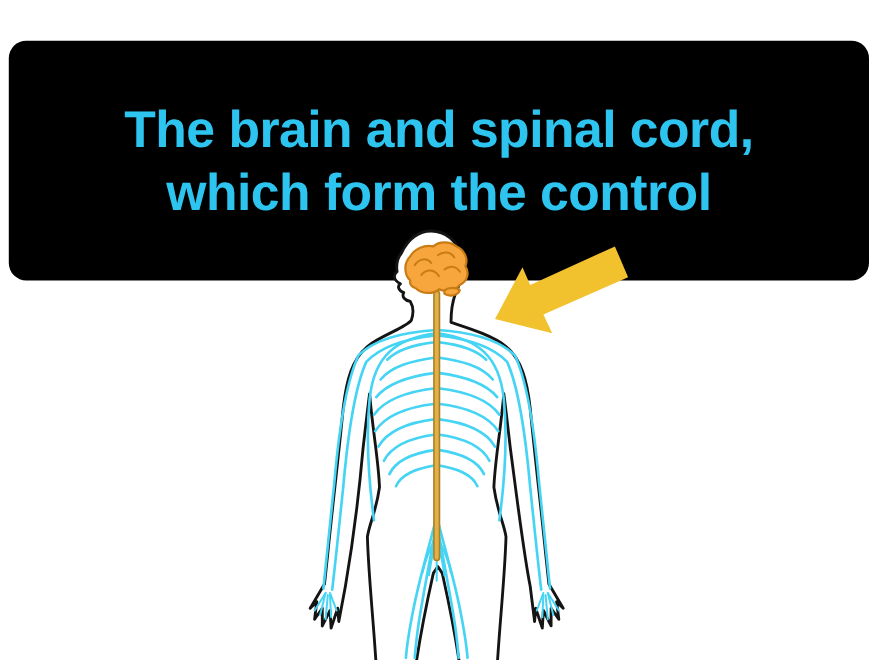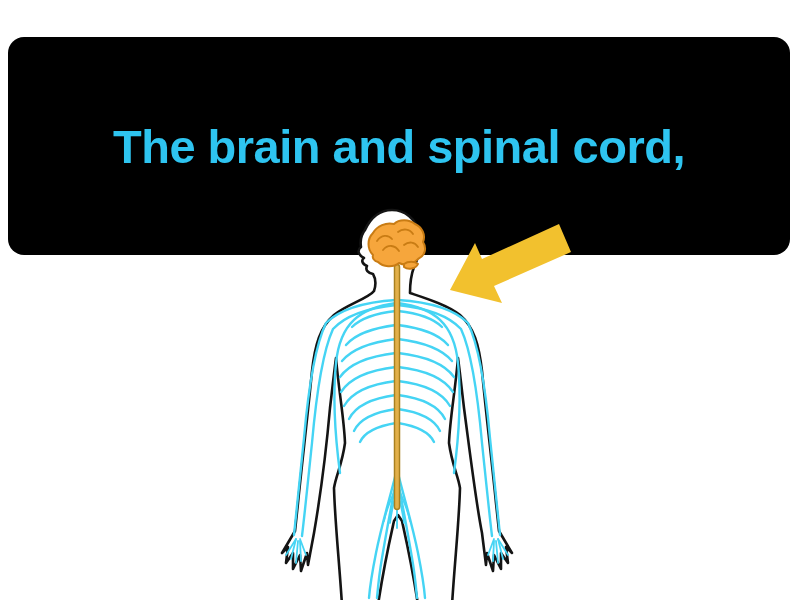--- a/index.html
+++ b/index.html
@@ -25,20 +25,21 @@
   .spine-under { fill:none; stroke:#A9801F; stroke-width:6.5; stroke-linecap:round; }
   .spine-core  { fill:none; stroke-width:3.6; stroke-linecap:round; }
   .brain-body  { stroke:#C97C14; stroke-width:2; stroke-linejoin:round; }
   .brain-detail{ fill:none; stroke:#C97C14; stroke-width:1.8; stroke-linecap:round; }
 </style>
 </head>
 <body>
 
 <div class="banner">
   <div class="banner-line">The brain and spinal cord,</div>
+  <div class="banner-line">which form the control</div>
 </div>
 
 <div class="figure-wrap">
   <svg width="800" height="397" viewBox="0 0 800 397">
 
     <g>
       <path class="body-outline" d="
         M 374 88
         C 376 82 376 76 373 71
         C 368 70 365 67 367 63

